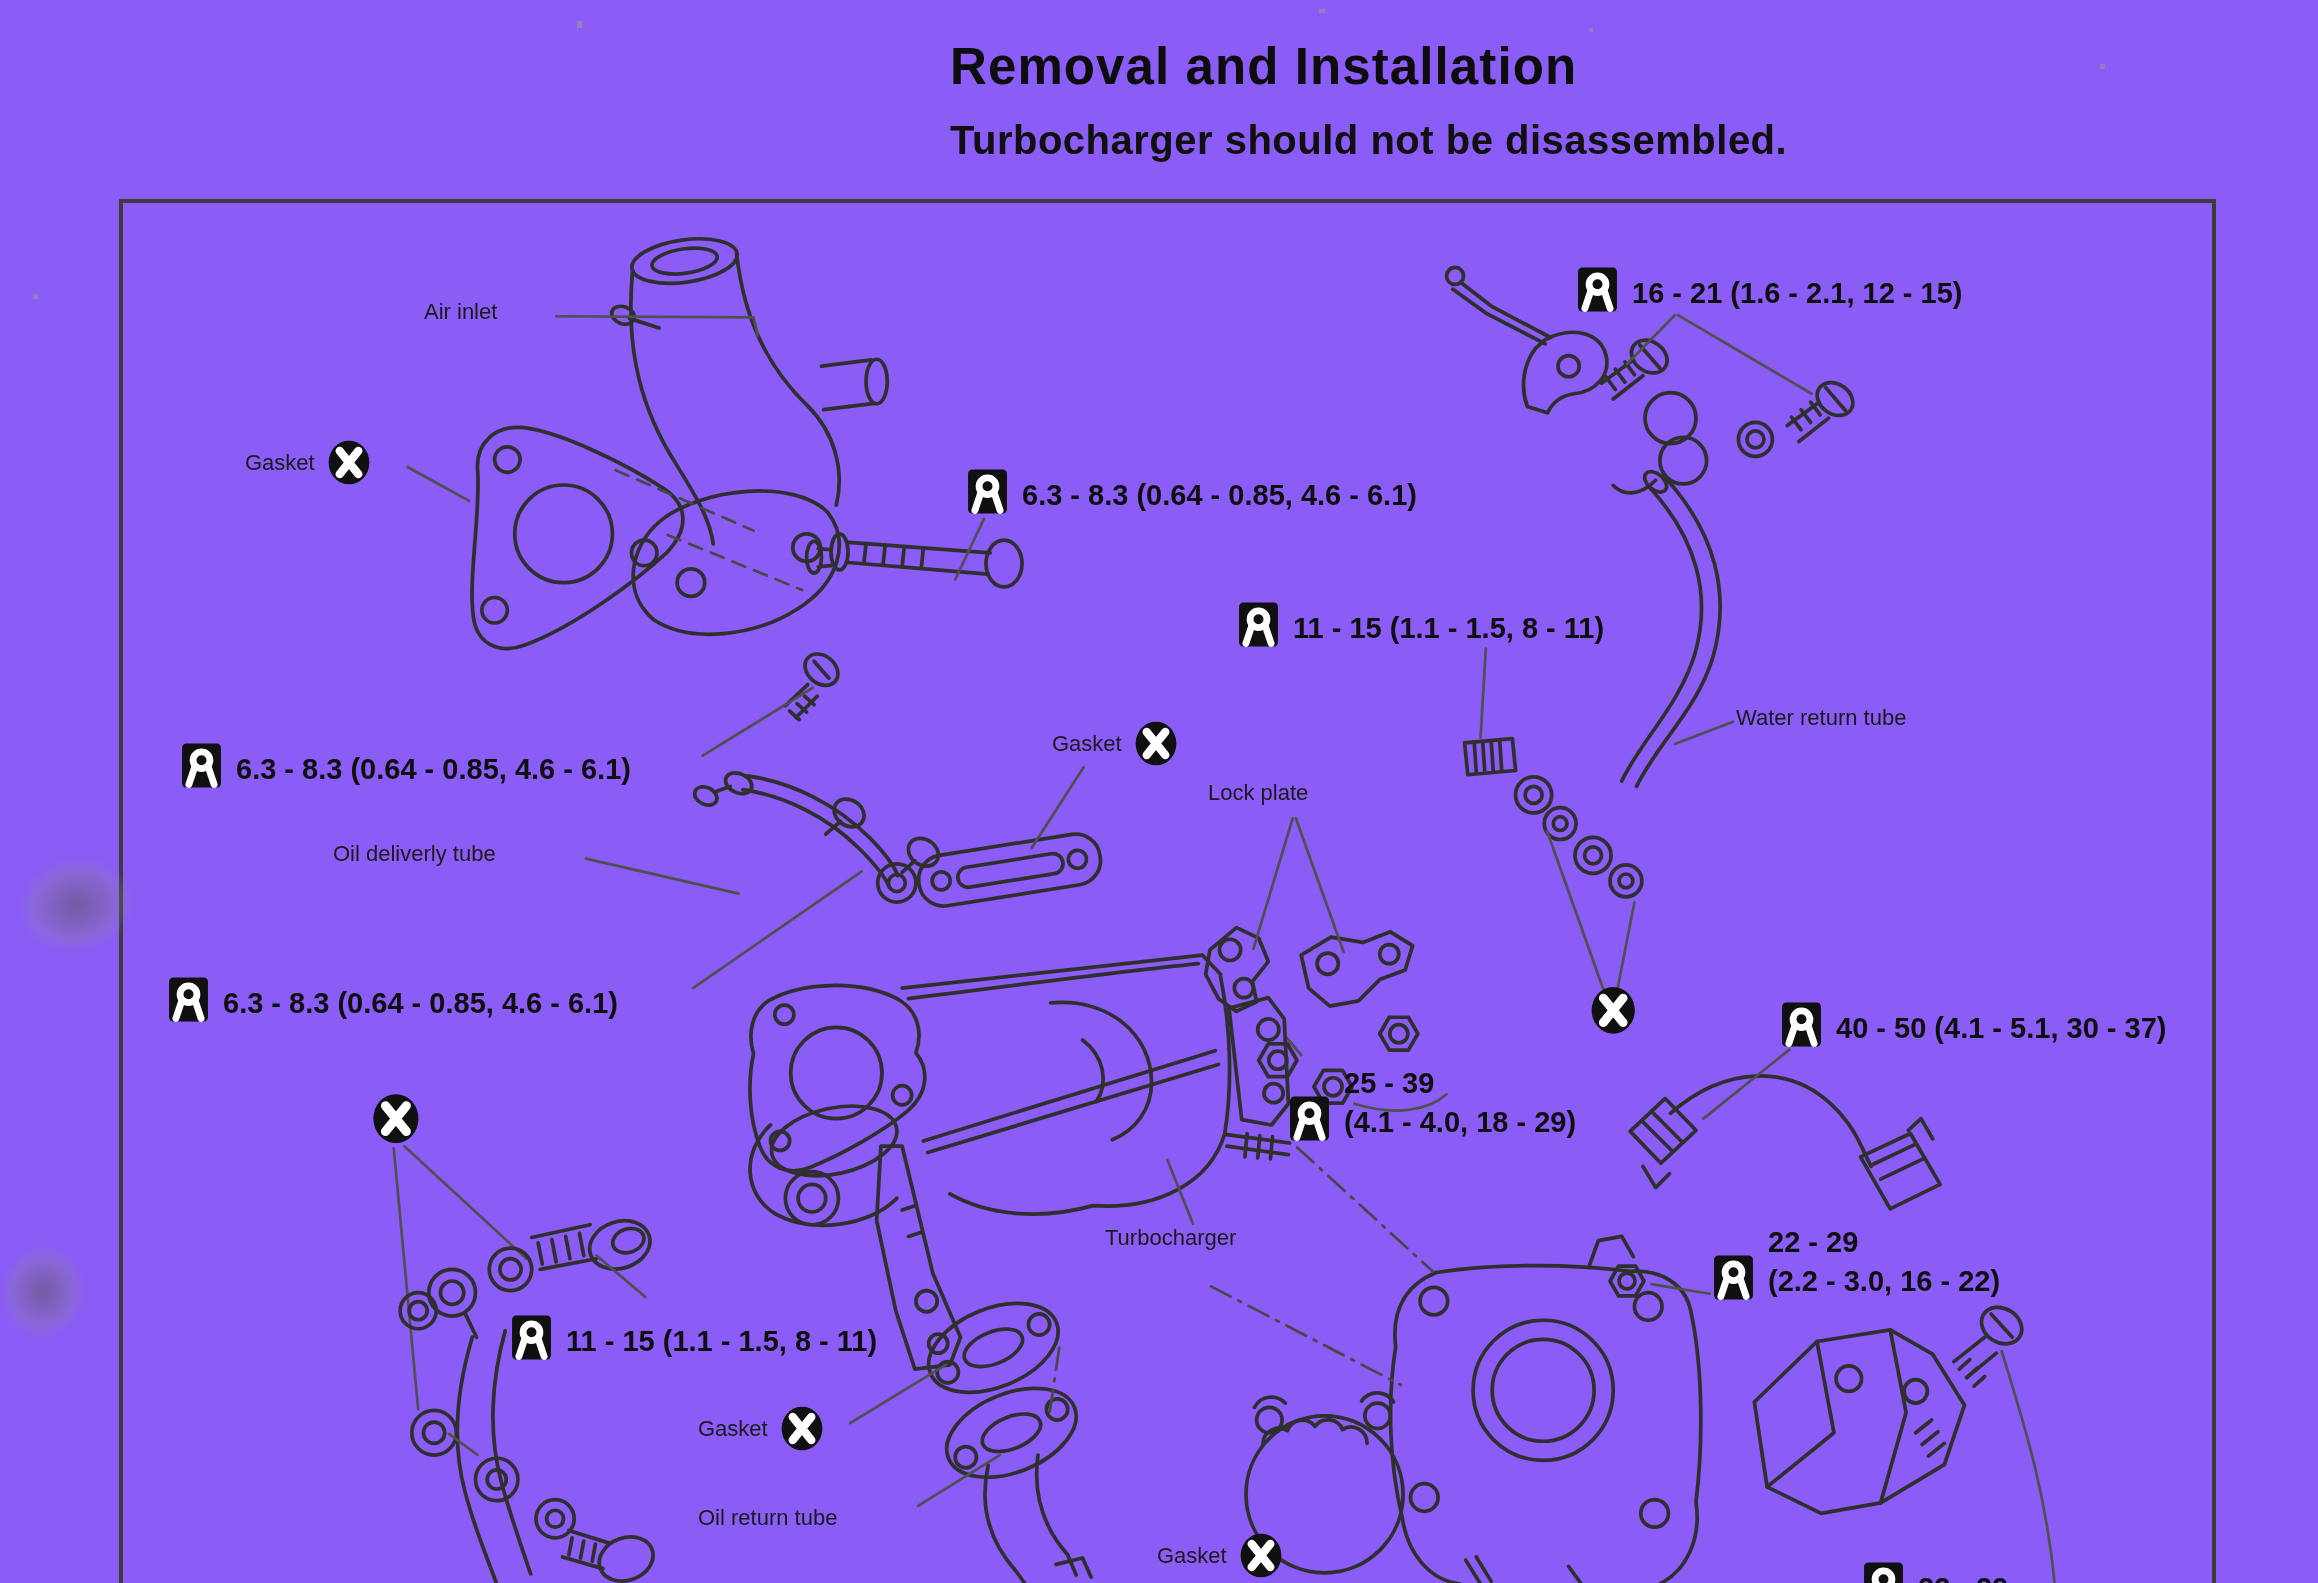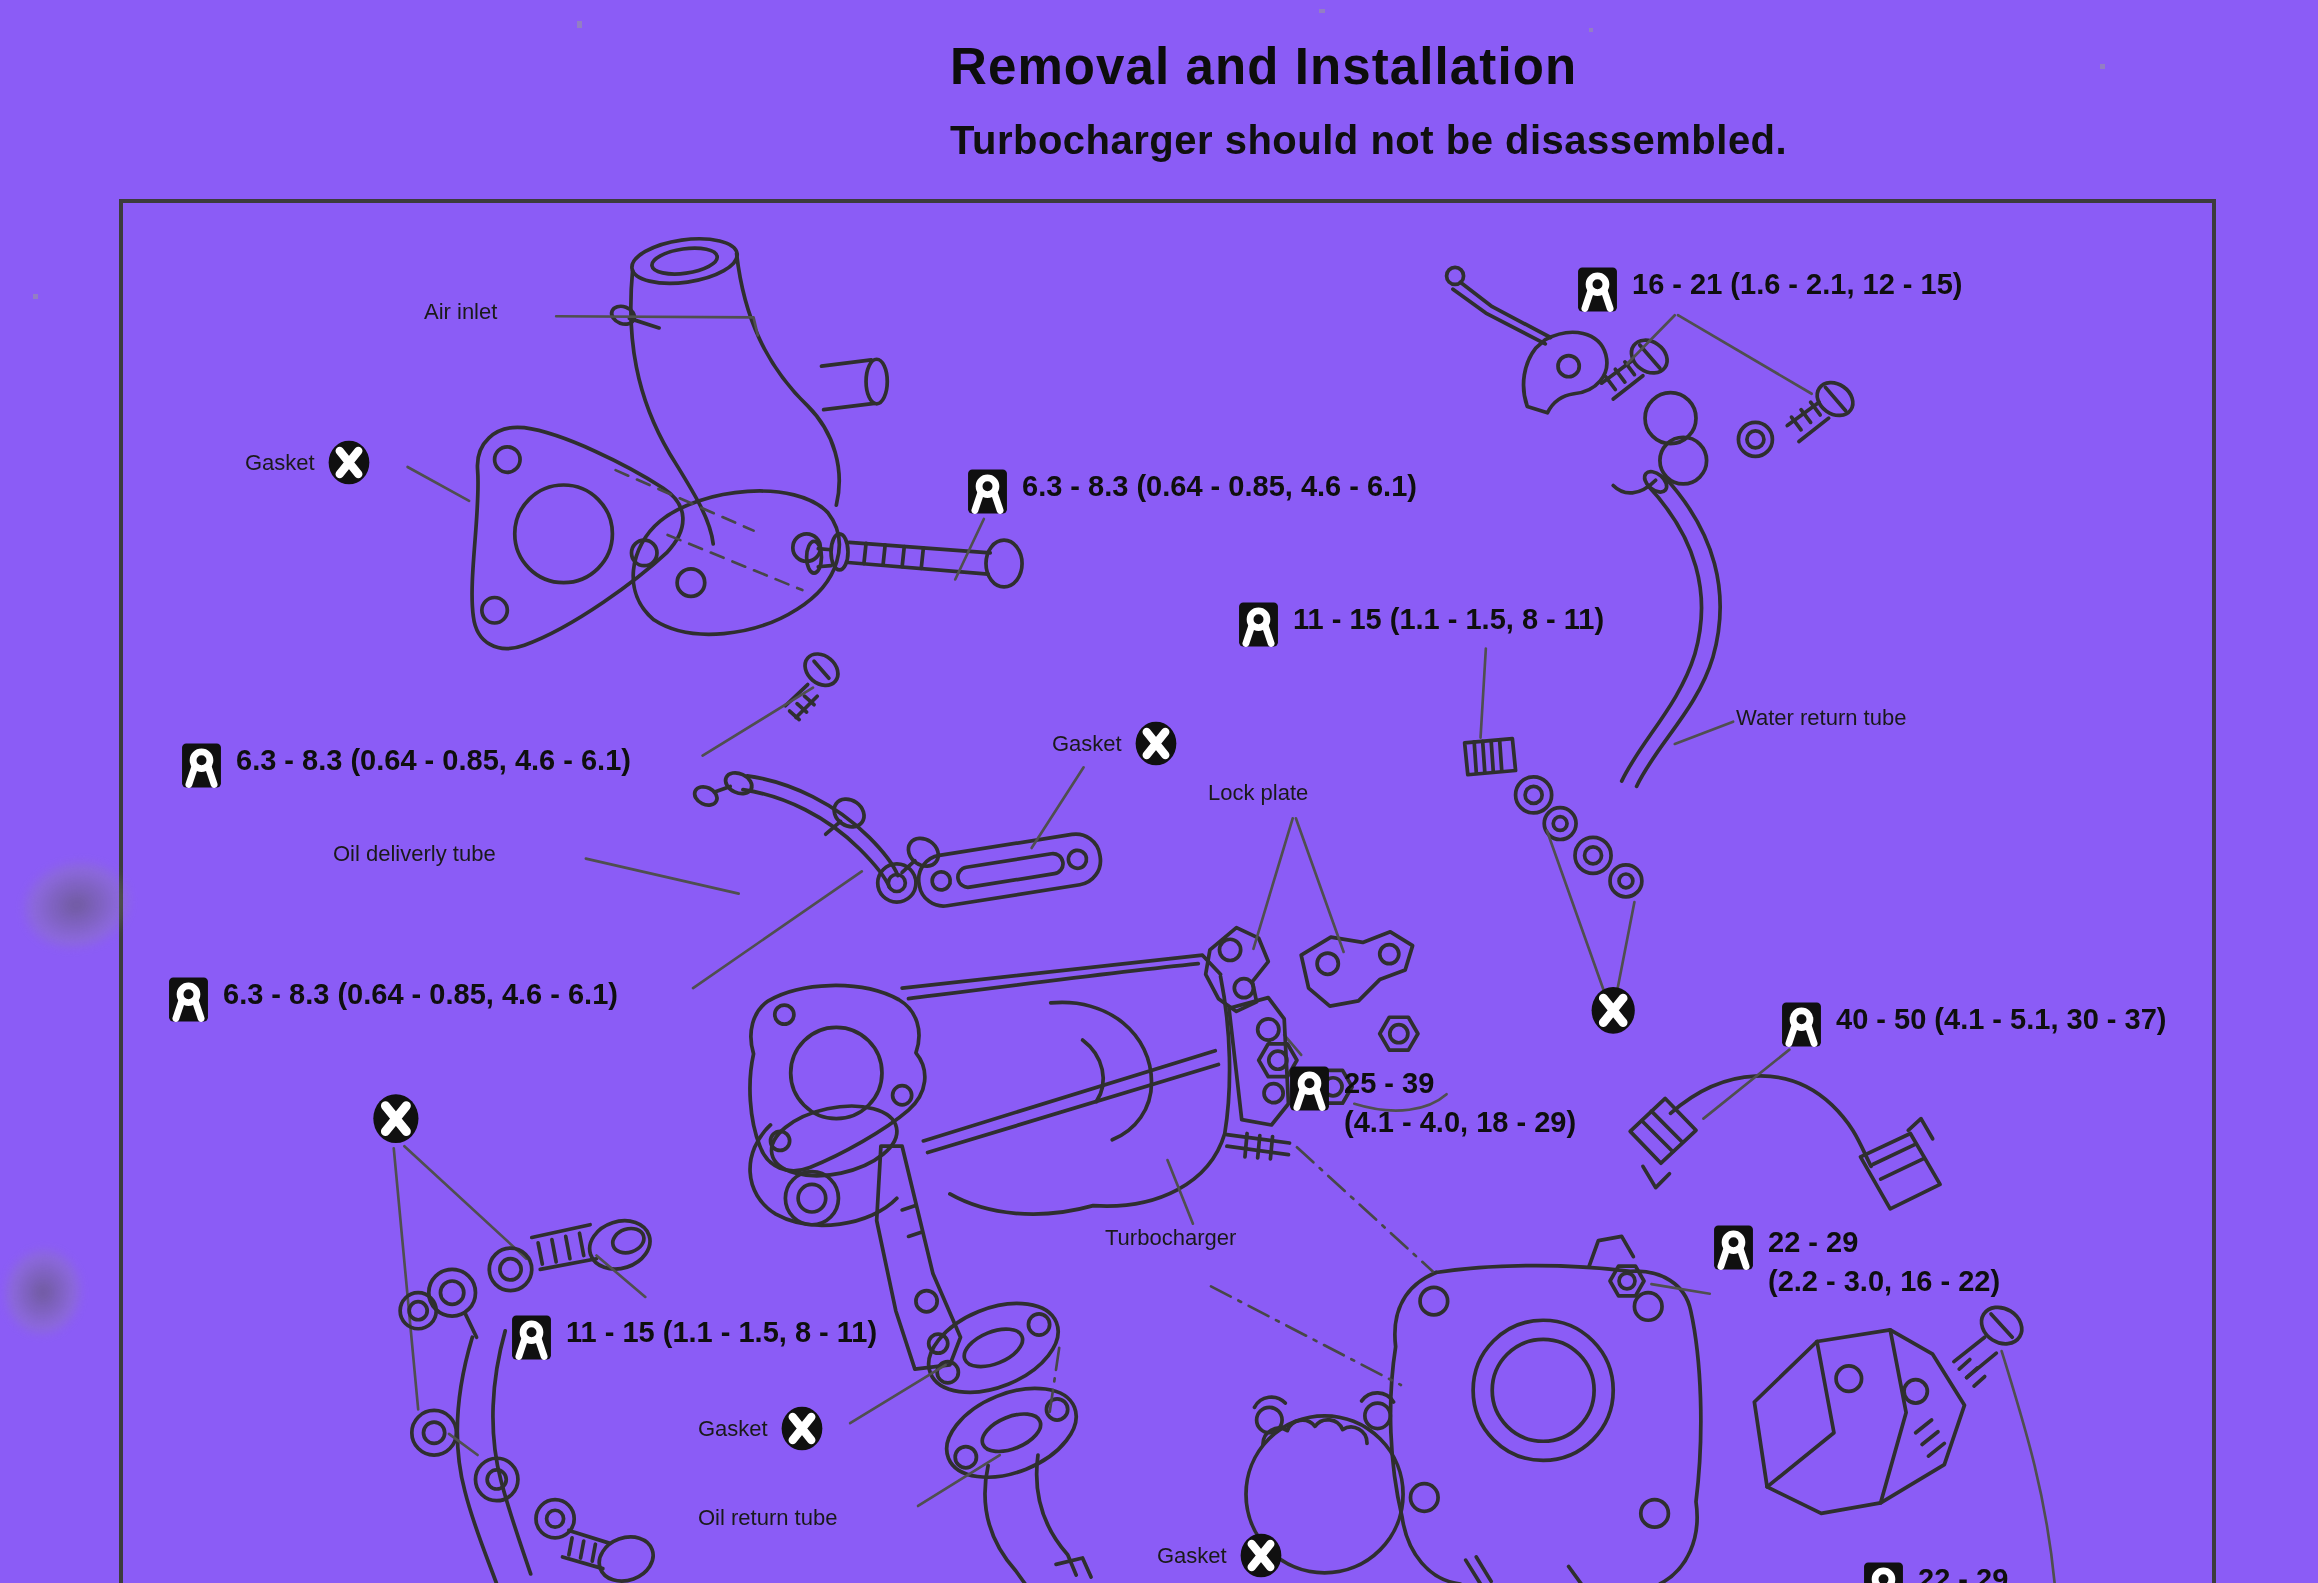--- a/index.html
+++ b/index.html
@@ -4,21 +4,21 @@
 <style>
   html,body{margin:0;padding:0;background:#ffffff;}
   #page{position:relative;width:2319px;height:1584px;background:#8b5cf6;overflow:hidden;
         font-family:"Liberation Sans",sans-serif;color:#151515;}
   .abs{position:absolute;}
   #page-title{font-size:51px;font-weight:bold;letter-spacing:1.1px;color:#0d0d0d;white-space:nowrap;}
   #page-subtitle{font-size:40px;font-weight:bold;letter-spacing:0.5px;color:#101010;white-space:nowrap;}
   #frame{position:absolute;left:119px;top:199px;width:2097px;height:1385px;
          border:4.8px solid #3c3c3c;border-bottom:0;box-sizing:border-box;}
   .part-label{font-size:22px;font-weight:normal;color:#1a1a1a;white-space:nowrap;display:flex;align-items:center;gap:12.7px;}
-  .spec{display:flex;align-items:flex-start;gap:14px;white-space:nowrap;}
+  .spec{display:flex;align-items:flex-end;gap:14px;white-space:nowrap;}
   .spec .txt{font-size:29px;font-weight:bold;color:#0f0f0f;line-height:39px;}
   .spec svg{display:block;margin-top:1.1px;}
   .egs{font-size:29px;line-height:38px;color:#1a1a1a;white-space:nowrap;}
   
   #art *{fill:none;stroke:#2f2f2f;stroke-width:7;stroke-linecap:round;stroke-linejoin:round;}
   #art .lead{stroke:#4f4f4f;stroke-width:5;}
   #art .dash{stroke:#474747;stroke-width:5;stroke-dasharray:26 18;}
   #art .dashdot{stroke:#474747;stroke-width:5;stroke-dasharray:42 16 6 16;}
   .speck{position:absolute;background:#9a9a9a;opacity:.55;}
   .smudge{position:absolute;border-radius:50%;filter:blur(3.7px);

